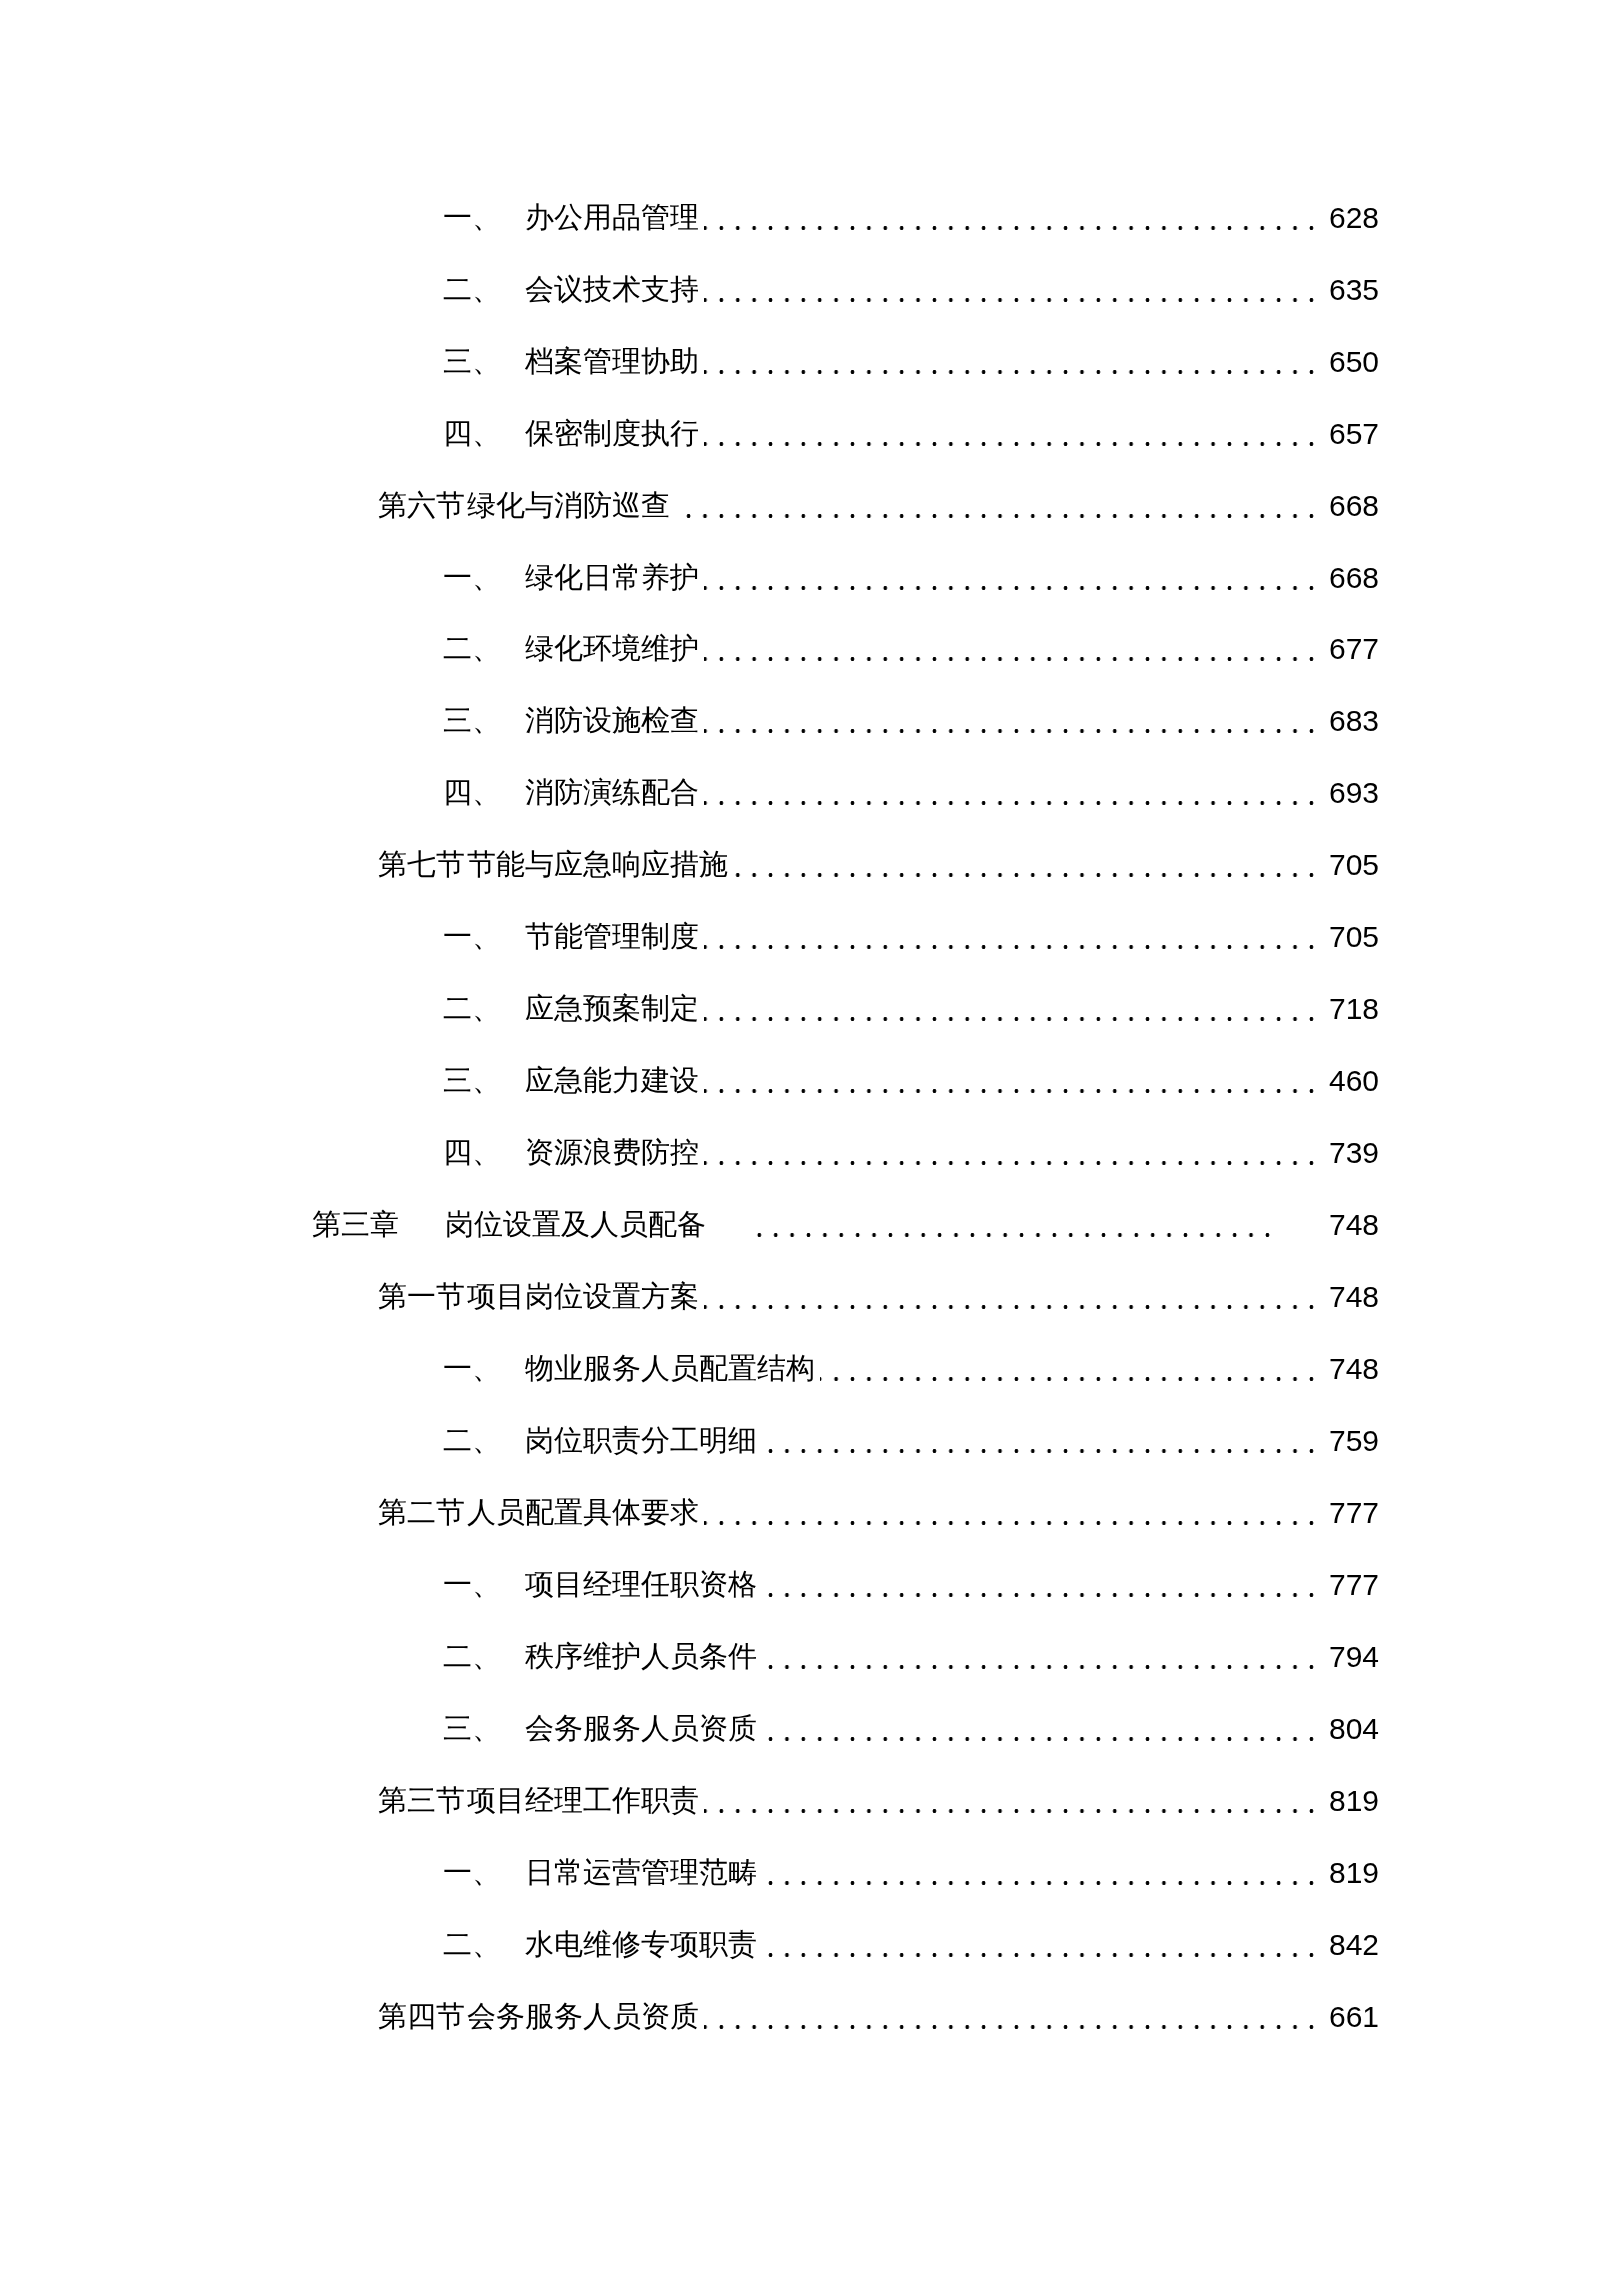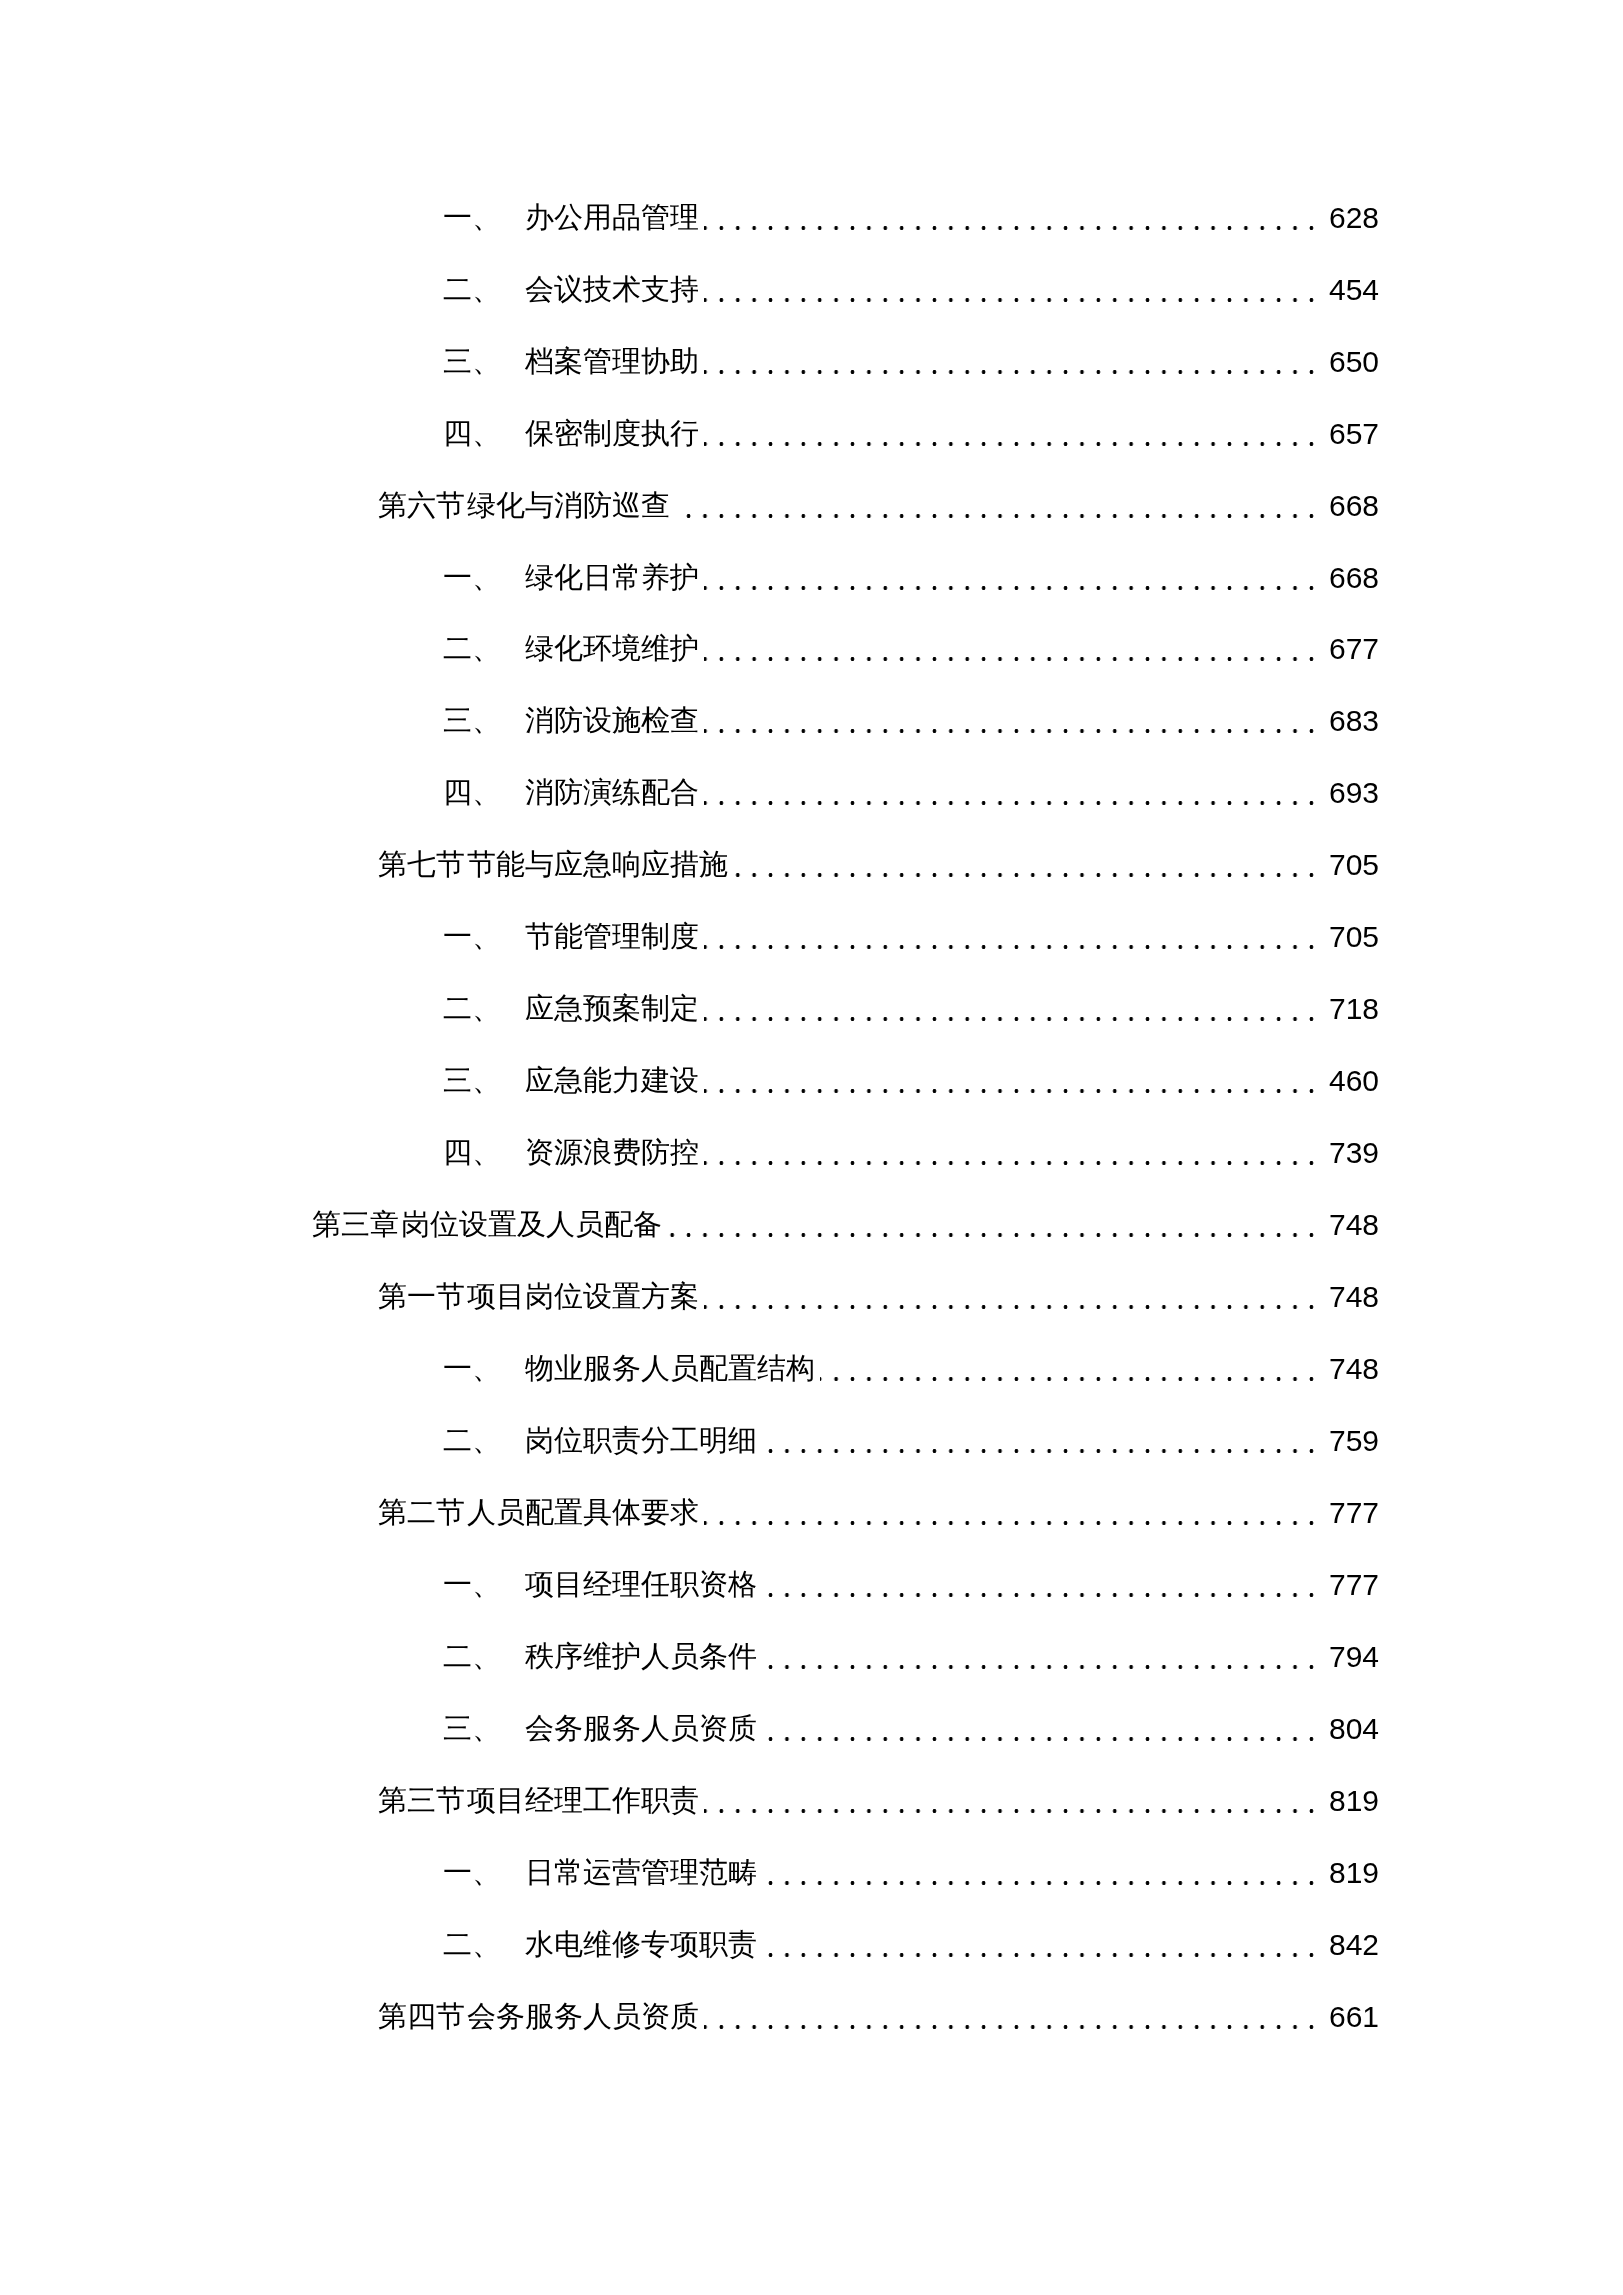--- a/index.html
+++ b/index.html
@@ -24,21 +24,21 @@
   .toc-row {
     position: absolute;
     height: 39px;
     right: 247px;
     display: flex;
     align-items: center;
     font-size: 29px;
     line-height: 39px;
     white-space: nowrap;
   }
-  .toc-row.level-1 { left: 312px; }
+  .toc-row.level-1 { left: 312px; gap: 44px; }
   .toc-row.level-2 { left: 378px; }
   .toc-row.level-3 { left: 443px; }
   .num {
     display: inline-block;
     width: 82px;
     flex: 0 0 auto;
   }
   .level-2 .num, .level-1 .num {
     width: auto;
     margin-right: 2px;
@@ -70,21 +70,21 @@
   <div class="toc-row level-3" style="top:198px">
     <span class="num">一、</span>
     <span class="title">办公用品管理</span>
     <span class="leader"></span>
     <span class="page">628</span>
   </div>
   <div class="toc-row level-3" style="top:270px">
     <span class="num">二、</span>
     <span class="title">会议技术支持</span>
     <span class="leader"></span>
-    <span class="page">454</span>
+    <span class="page">635</span>
   </div>
   <div class="toc-row level-3" style="top:342px">
     <span class="num">三、</span>
     <span class="title">档案管理协助</span>
     <span class="leader"></span>
     <span class="page">650</span>
   </div>
   <div class="toc-row level-3" style="top:414px">
     <span class="num">四、</span>
     <span class="title">保密制度执行</span>

